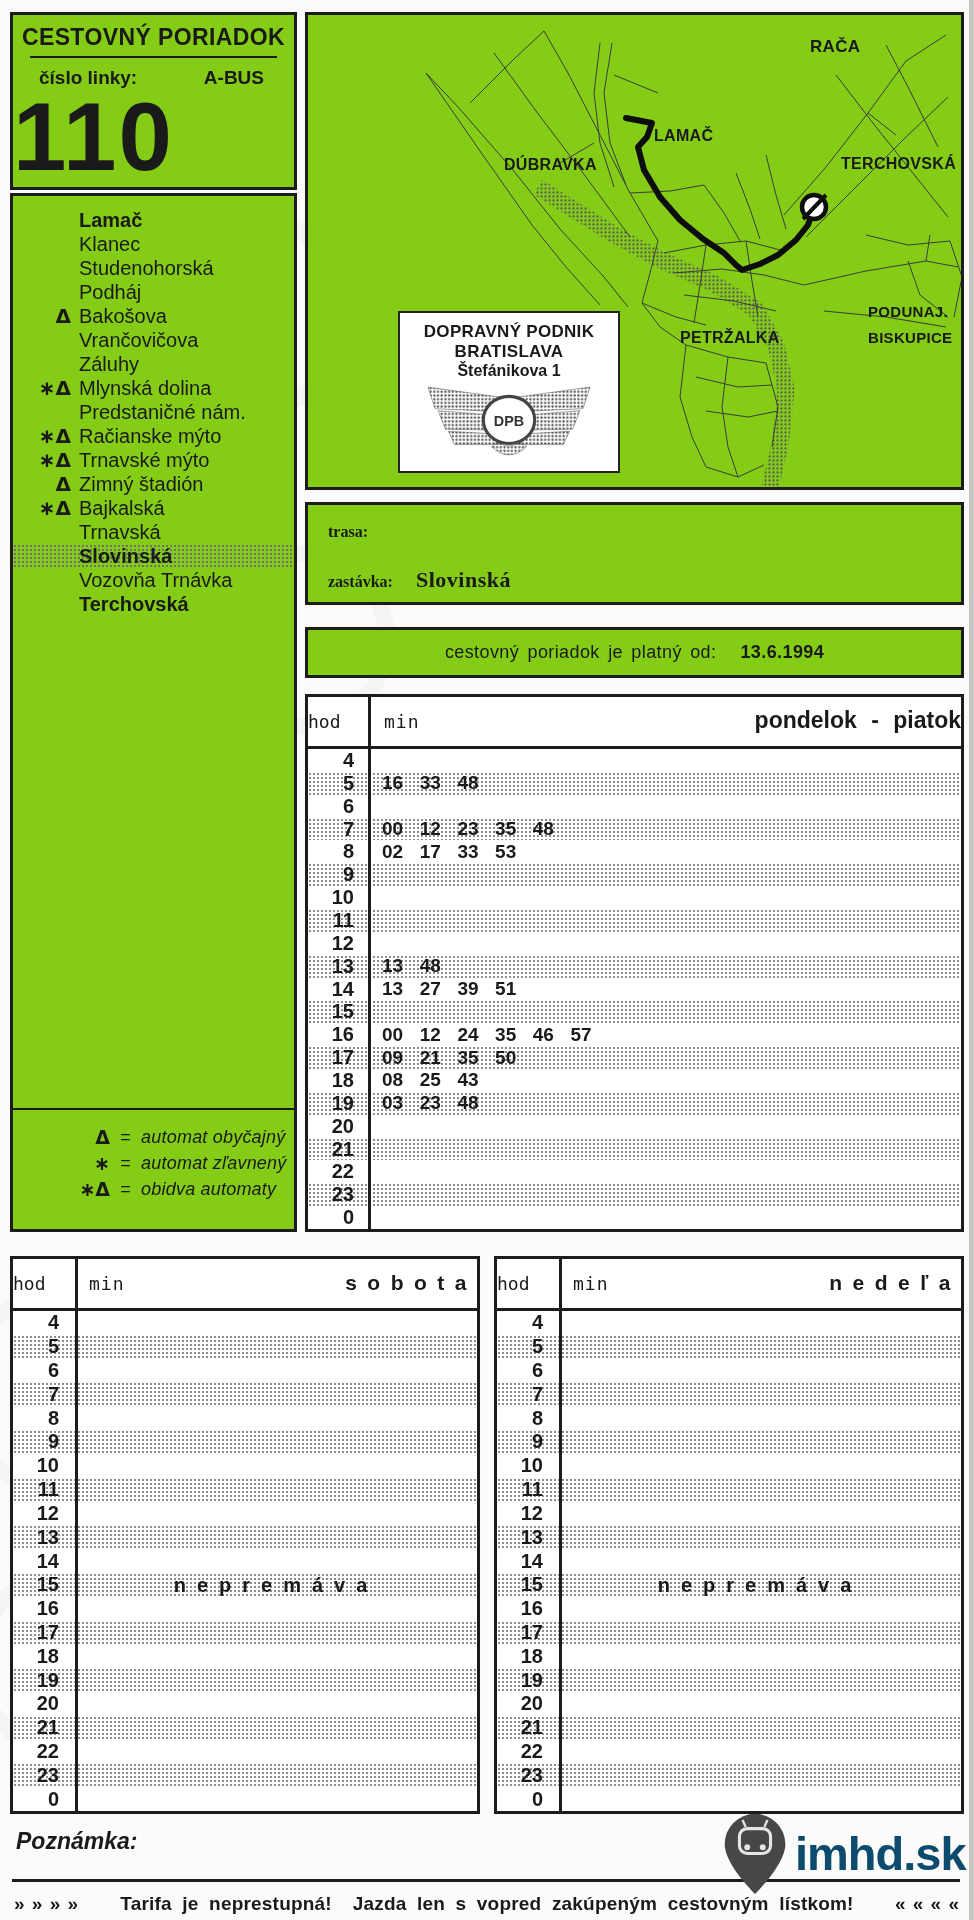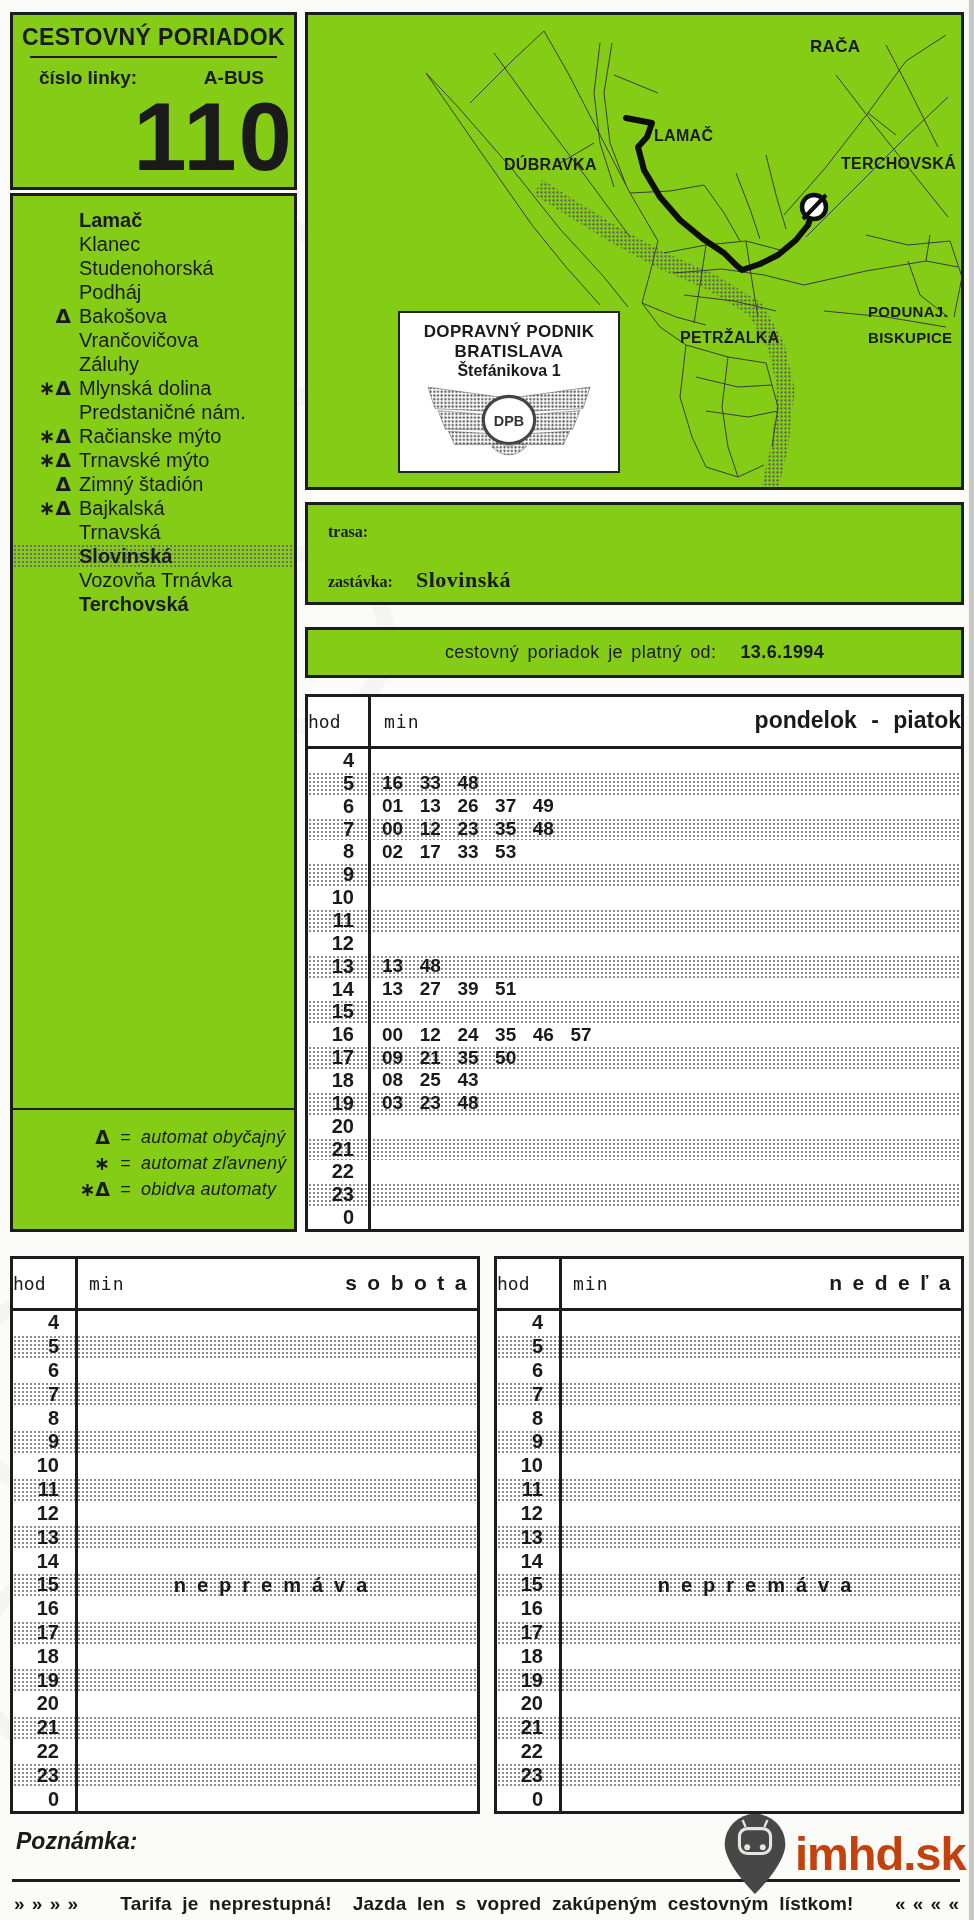--- a/index.html
+++ b/index.html
@@ -28,21 +28,21 @@
   .wm3 { left:330px; top:862px; width:190px; height:190px; }
   .wm4 { left:-45px; top:1285px; width:215px; height:215px; }
   .wm5 { left:-30px; top:1565px; width:195px; height:195px; }
   .scan-edge { position:absolute; right:0; top:0; width:5px; height:100%; background:#c6c6c2; }
 
   
   .header-box { left:10px; top:12px; width:287px; height:178px; }
   .hb-title { text-align:center; font-weight:bold; font-size:23px; margin-top:9px; letter-spacing:.4px; }
   .hb-rule { height:2px; background:#1c1c1c; margin:5px 17px 0; }
   .hb-line { display:flex; justify-content:space-between; padding:9px 30px 0 26px; font-weight:bold; font-size:19px; }
-  .hb-number { text-align:right; font-size:96px; font-weight:bold; line-height:86px; margin-top:5px; letter-spacing:2px; }
+  .hb-number { text-align:left; font-size:96px; font-weight:bold; line-height:86px; margin-top:5px; letter-spacing:2px; }
 
   
   .stops-box { left:10px; top:193px; width:287px; height:1039px; }
   .stops-list { padding-top:12px; }
   .stop-row { position:relative; height:24px; }
   .stop-sym { position:absolute; left:0; top:0; bottom:0; width:58px; text-align:right; font-weight:bold; font-size:20px; line-height:24px; font-family:"DejaVu Sans","Liberation Sans",sans-serif; }
   .stop-name { position:absolute; left:66px; right:2px; font-size:20px; line-height:24px; white-space:nowrap; }
   .stop-row.bold .stop-name { font-weight:bold; }
   .legend { position:absolute; left:-3px; right:-3px; top:912px; border-top:2px solid #1c1c1c; padding:14px 0 0; }
   .legend-row { display:flex; height:26px; line-height:26px; font-size:18px; }
@@ -98,21 +98,21 @@
   .t-row { position:relative; flex:1; }
   .t-hour { position:absolute; left:0; top:0; bottom:0; width:50px; display:flex; align-items:center; justify-content:flex-end; padding-right:4px; font-weight:bold; font-size:20px; }
   .t-mins { position:absolute; left:74px; right:4px; top:0; bottom:0; display:flex; align-items:center; font-weight:bold; font-size:19px; word-spacing:3px; white-space:pre; }
   .sat .t-mins, .sun .t-mins { left:80px; }
 
   .no-service { position:absolute; left:62px; right:0; top:314px; height:24px; line-height:24px; text-align:center; font-weight:bold; font-size:20px; letter-spacing:.55em; }
 
   
   .poznamka { position:absolute; left:16px; top:1828px; font-style:italic; font-weight:bold; font-size:23px; }
   .imhd { position:absolute; left:720px; top:1806px; display:flex; align-items:center; gap:5px; z-index:3; }
-  .imhd-text { font-weight:bold; font-size:47px; color:#c2410c; letter-spacing:-1px; }
+  .imhd-text { font-weight:bold; font-size:47px; color:#0c4a6e; letter-spacing:-1px; }
   .f-rule { position:absolute; left:12px; top:1879px; width:948px; height:3px; background:#1c1c1c; }
   .f-text { position:absolute; left:14px; right:14px; top:1893px; display:flex; justify-content:space-between; align-items:baseline; font-weight:bold; font-size:19px; }
   .f-tariff { white-space:pre; word-spacing:5px; letter-spacing:.2px; }
   .f-arr { font-size:19px; letter-spacing:1px; white-space:pre; }
 </style>
 </head>
 <body>
 
 <div class="page">
 
@@ -356,21 +356,20 @@
     <span class="t-mins"></span>
   </div>
 
   <div class="t-row shaded">
     <span class="t-hour">5</span>
     <span class="t-mins">16  33  48</span>
   </div>
 
   <div class="t-row">
     <span class="t-hour">6</span>
-    <span class="t-mins">01  13  26  37  49</span>
   </div>
 
   <div class="t-row shaded">
     <span class="t-hour">7</span>
     <span class="t-mins">00  12  23  35  48</span>
   </div>
 
   <div class="t-row">
     <span class="t-hour">8</span>
     <span class="t-mins">02  17  33  53</span>

